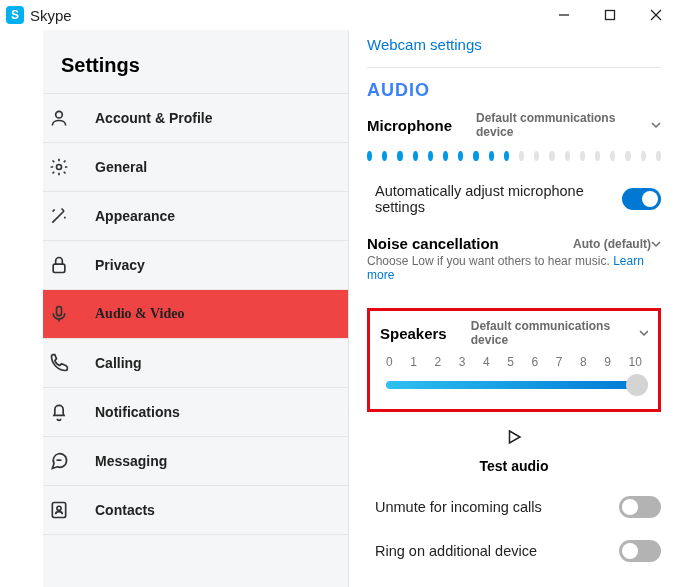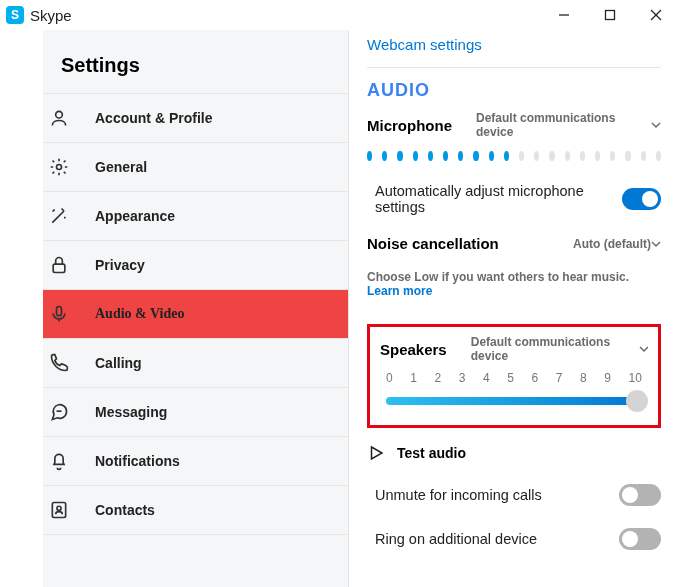--- a/index.html
+++ b/index.html
@@ -28,27 +28,27 @@
 .meter .dot.on { background: #0099e5; }
 .setting-row { display: flex; align-items: center; justify-content: space-between; margin-top: 22px; font-size: 14.5px; color: #222; margin-left: 8px; }
 .toggle { width: 42px; height: 22px; border-radius: 11px; position: relative; cursor: pointer; }
 .toggle.on { background: #0078d4; }
 .toggle.off { background: #b3b3b3; }
 .toggle .knob { width: 16px; height: 16px; border-radius: 50%; background: #fff; position: absolute; top: 3px; }
 .toggle.on .knob { right: 3px; }
 .toggle.off .knob { left: 3px; }
 .sub-row { margin-top: 20px; }
 .sub-title { font-weight: 700; font-size: 15px; }
-.sub-desc { color: #6b6b6b; font-size: 12px; margin-top: 18px; font-weight: bold; }
+.sub-desc { color: #6b6b6b; font-size: 12px; margin-top: 2px; }
 .highlight-box { border: 3px solid #e30613; padding: 8px 10px 14px 10px; margin-top: 26px; }
 .ticks { display: flex; justify-content: space-between; padding: 0 6px; font-size: 12px; color: #777; margin-top: 8px; }
 .slider-wrap { position: relative; height: 22px; margin-top: 4px; }
 .track { position: absolute; left: 6px; right: 6px; top: 8px; height: 8px; border-radius: 4px; background: linear-gradient(to right, #2ec0f0, #0078d4); }
 .thumb { position: absolute; right: 0px; top: 1px; width: 22px; height: 22px; border-radius: 50%; background: #d4d4d4; }
-.test-row { display: flex; align-items: center; gap: 12px; margin-top: 16px; font-weight: 700; cursor: pointer; }
+.test-row { display: flex; align-items: center; gap: 12px; margin-top: 16px; font-weight: 700; cursor: pointer; flex-direction: column; }
 .call-row { display: flex; align-items: center; gap: 12px; margin-top: 22px; font-weight: 700; cursor: pointer; }
 svg { display: block; }
 </style>
 </head>
 <body>
 
 <div class="titlebar">
   <div class="app-icon">
       <span>S</span>
     </div>
@@ -126,33 +126,33 @@
       <span class="side-ico">
           <svg width="20" height="20" viewBox="0 0 24 24" fill="none" stroke="#333" stroke-width="2">
             <path d="M22 17v2a2 2 0 01-2 2c-9 0-17-8-17-17A2 2 0 015 2h2l2 5-2 2c1 3 3 5 6 6l2-2 5 2z"></path>
           </svg>
         </span>
       <span>Calling</span>
     </div>
     <div class="sidebar-item">
       <span class="side-ico">
           <svg width="20" height="20" viewBox="0 0 24 24" fill="none" stroke="#333" stroke-width="2">
+            <path d="M18 16H6l1-2V9a5 5 0 0110 0v5zM10 20a2 2 0 004 0"></path>
+          </svg>
+        </span>
+      <span>Notifications</span>
+    </div>
+    <div class="sidebar-item">
+      <span class="side-ico">
+          <svg width="20" height="20" viewBox="0 0 24 24" fill="none" stroke="#333" stroke-width="2">
             <path d="M21 12a8 8 0 01-11 7L4 21l2-6a8 8 0 1115-3z"></path>
             <line x1="9" y1="11" x2="15" y2="11"></line>
           </svg>
         </span>
       <span>Messaging</span>
-    </div>
-    <div class="sidebar-item">
-      <span class="side-ico">
-          <svg width="20" height="20" viewBox="0 0 24 24" fill="none" stroke="#333" stroke-width="2">
-            <path d="M18 16H6l1-2V9a5 5 0 0110 0v5zM10 20a2 2 0 004 0"></path>
-          </svg>
-        </span>
-      <span>Notifications</span>
     </div>
     <div class="sidebar-item">
       <span class="side-ico">
           <svg width="20" height="20" viewBox="0 0 24 24" fill="none" stroke="#333" stroke-width="2">
             <rect x="4" y="3" width="16" height="18" rx="2"></rect>
             <circle cx="12" cy="10" r="2.5"></circle>
             <path d="M8 17c0-2 2-3 4-3s4 1 4 3"></path>
           </svg>
         </span>
       <span>Contacts</span>

